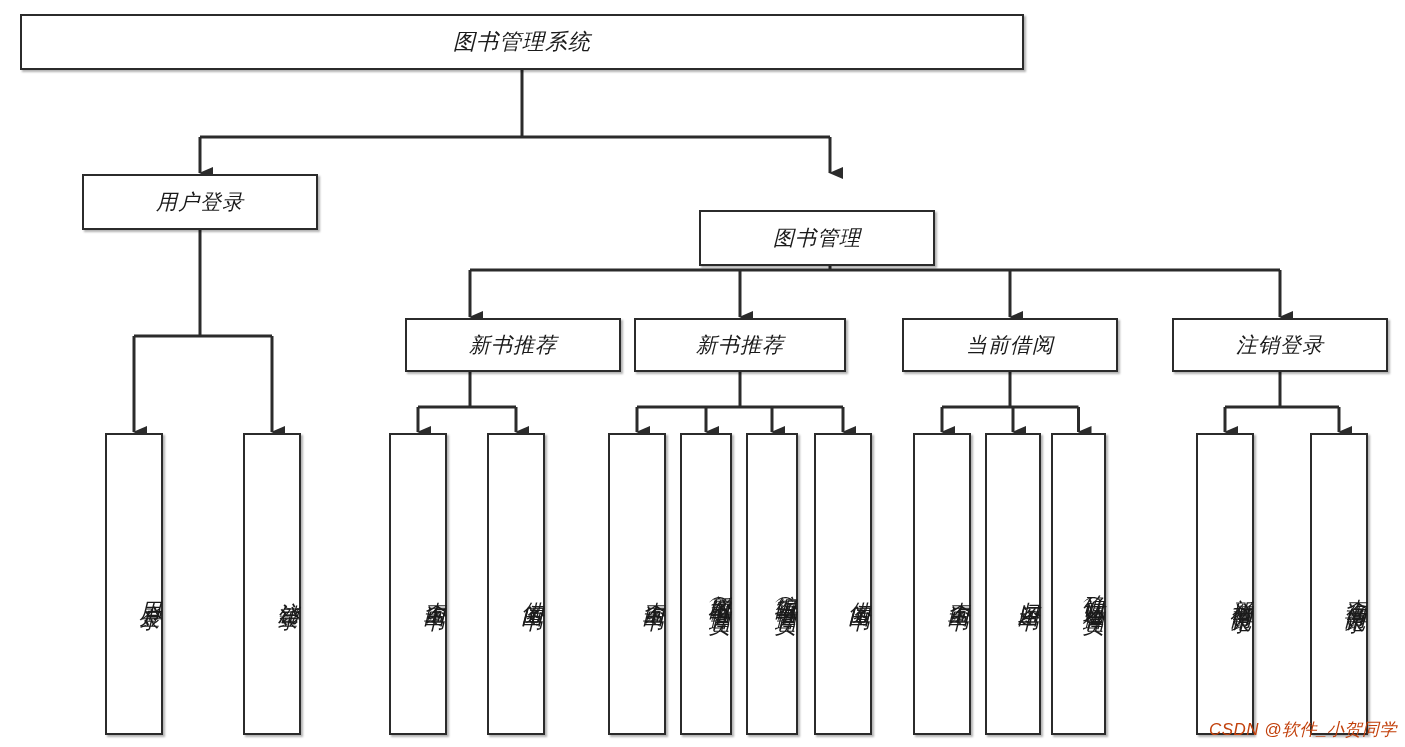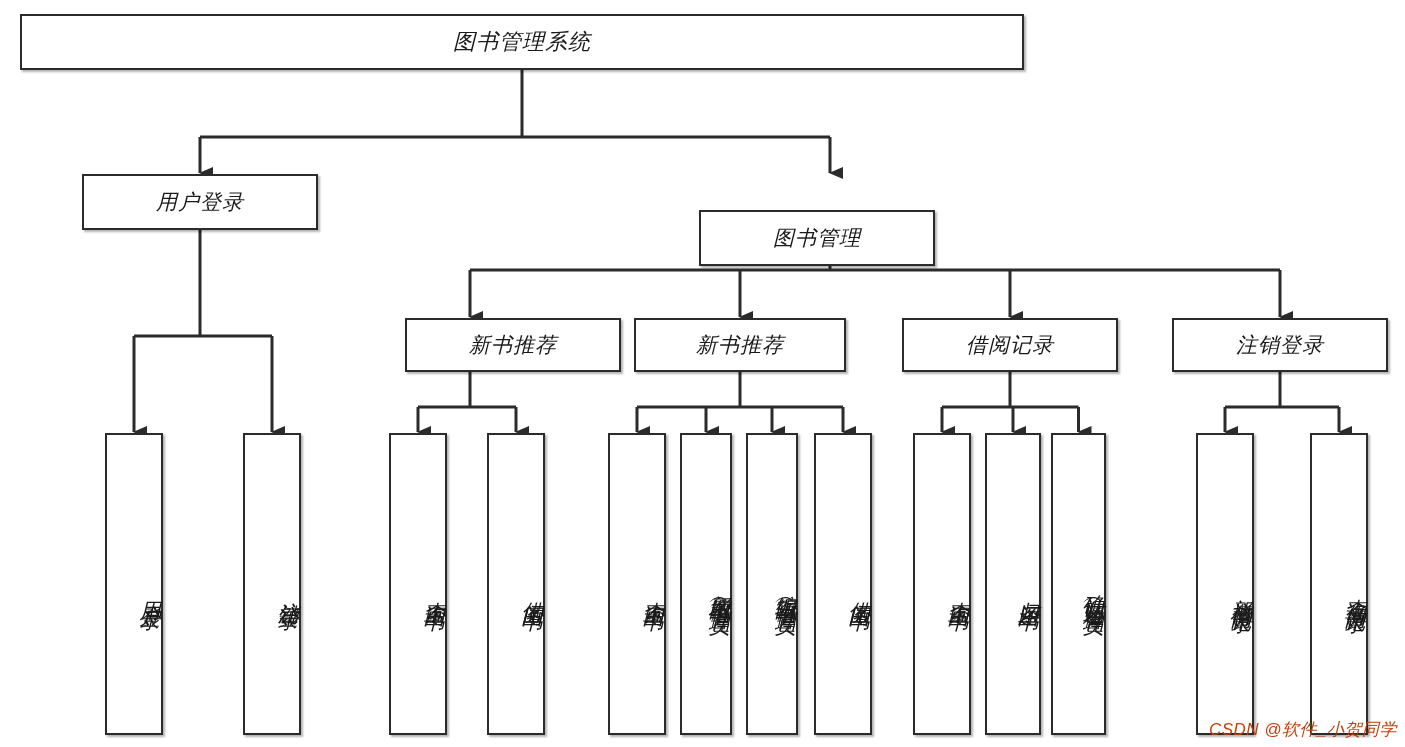--- a/index.html
+++ b/index.html
@@ -108,21 +108,21 @@
       <div class="node horiz" style="left: 699px; top: 174px; width: 236px; height: 56px; margin-top: 36px;">
         <span class="label">图书管理</span>
       </div>
       <div class="node horiz" style="left: 362px; top: 318px; width: 216px; height: 54px; margin-left: 43px;">
         <span class="label">新书推荐</span>
       </div>
       <div class="node horiz" style="left: 634px; top: 318px; width: 212px; height: 54px;">
         <span class="label">新书推荐</span>
       </div>
       <div class="node horiz" style="left: 902px; top: 318px; width: 216px; height: 54px;">
-        <span class="label">借阅记录</span>
+        <span class="label">当前借阅</span>
       </div>
       <div class="node horiz" style="left: 1172px; top: 318px; width: 216px; height: 54px;">
         <span class="label">注销登录</span>
       </div>
       <div class="node vert" style="left: 105px; top: 433px; width: 58px; height: 302px;">
         <span class="label">用户登录</span>
       </div>
       <div class="node vert" style="left: 243px; top: 433px; width: 58px; height: 302px;">
         <span class="label">注销登录</span>
       </div>

